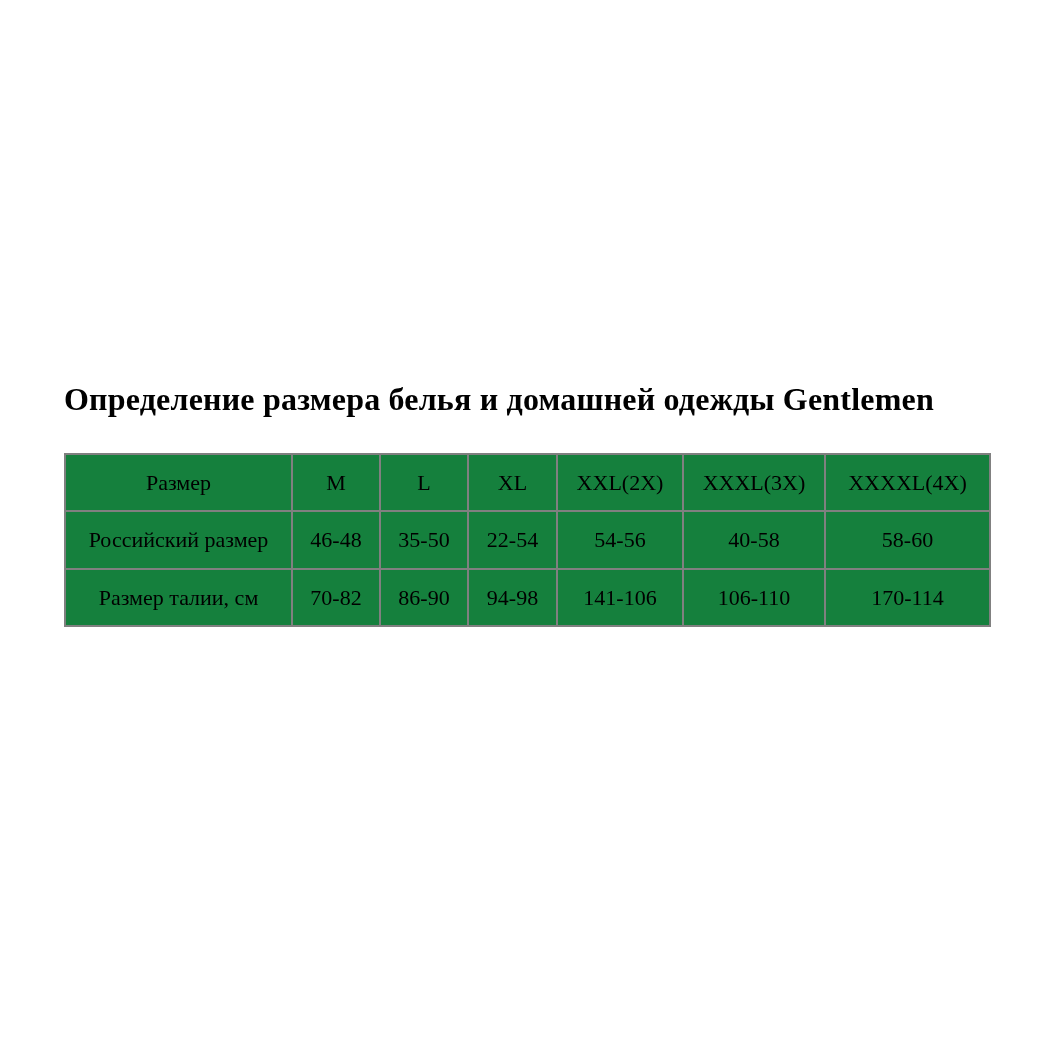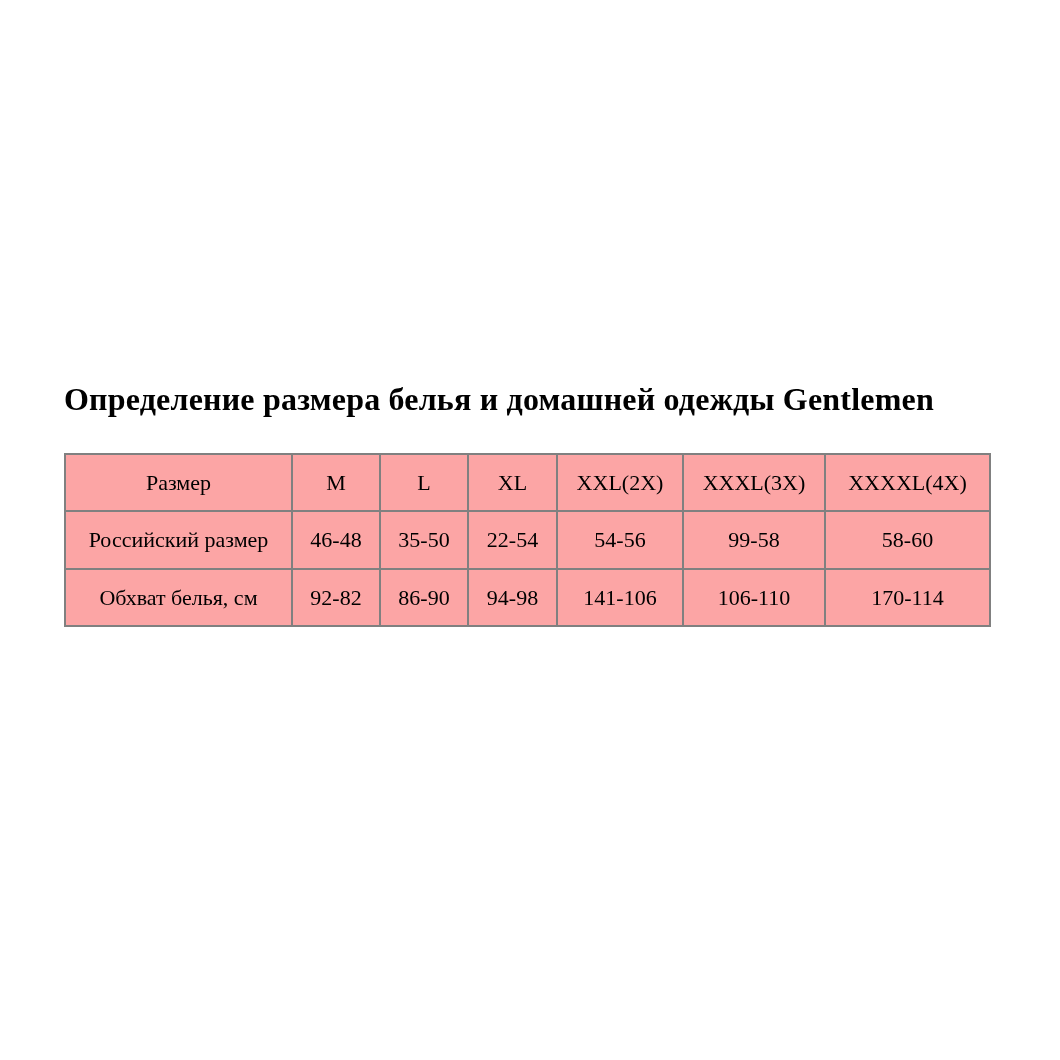--- a/index.html
+++ b/index.html
@@ -35,21 +35,21 @@
     border-collapse: collapse;
     table-layout: fixed;
     width: 925px;
   }
   table.size-table td {
     border: 2px solid #808080;
     text-align: center;
     vertical-align: middle;
     font-size: 22px;
     padding: 0 4px;
-    background: #fca5a5;
+    background: #15803d;
   }
   tr.r-header  { height: 57px; }
   tr.r-russian { height: 58px; margin-left: 16px; }
   tr.r-waist   { height: 57px; }
   col.c-label { width: 227px; }
   col.c-m     { width: 88px; }
   col.c-l     { width: 88px; }
   col.c-xl    { width: 89px; }
   col.c-xxl   { width: 126px; }
   col.c-xxxl  { width: 142px; }
@@ -81,26 +81,26 @@
         <td>XXL(2X)</td>
         <td>XXXL(3X)</td>
         <td>XXXXL(4X)</td>
       </tr>
       <tr class="r-russian">
         <td>Российский размер</td>
         <td>46-48</td>
         <td>35-50</td>
         <td>22-54</td>
         <td>54-56</td>
-        <td>99-58</td>
+        <td>40-58</td>
         <td>58-60</td>
       </tr>
       <tr class="r-waist">
-        <td>Обхват белья, см</td>
-        <td>92-82</td>
+        <td>Размер талии, см</td>
+        <td>70-82</td>
         <td>86-90</td>
         <td>94-98</td>
         <td>141-106</td>
         <td>106-110</td>
         <td>170-114</td>
       </tr>
     </tbody>
   </table>
 
 </div>

